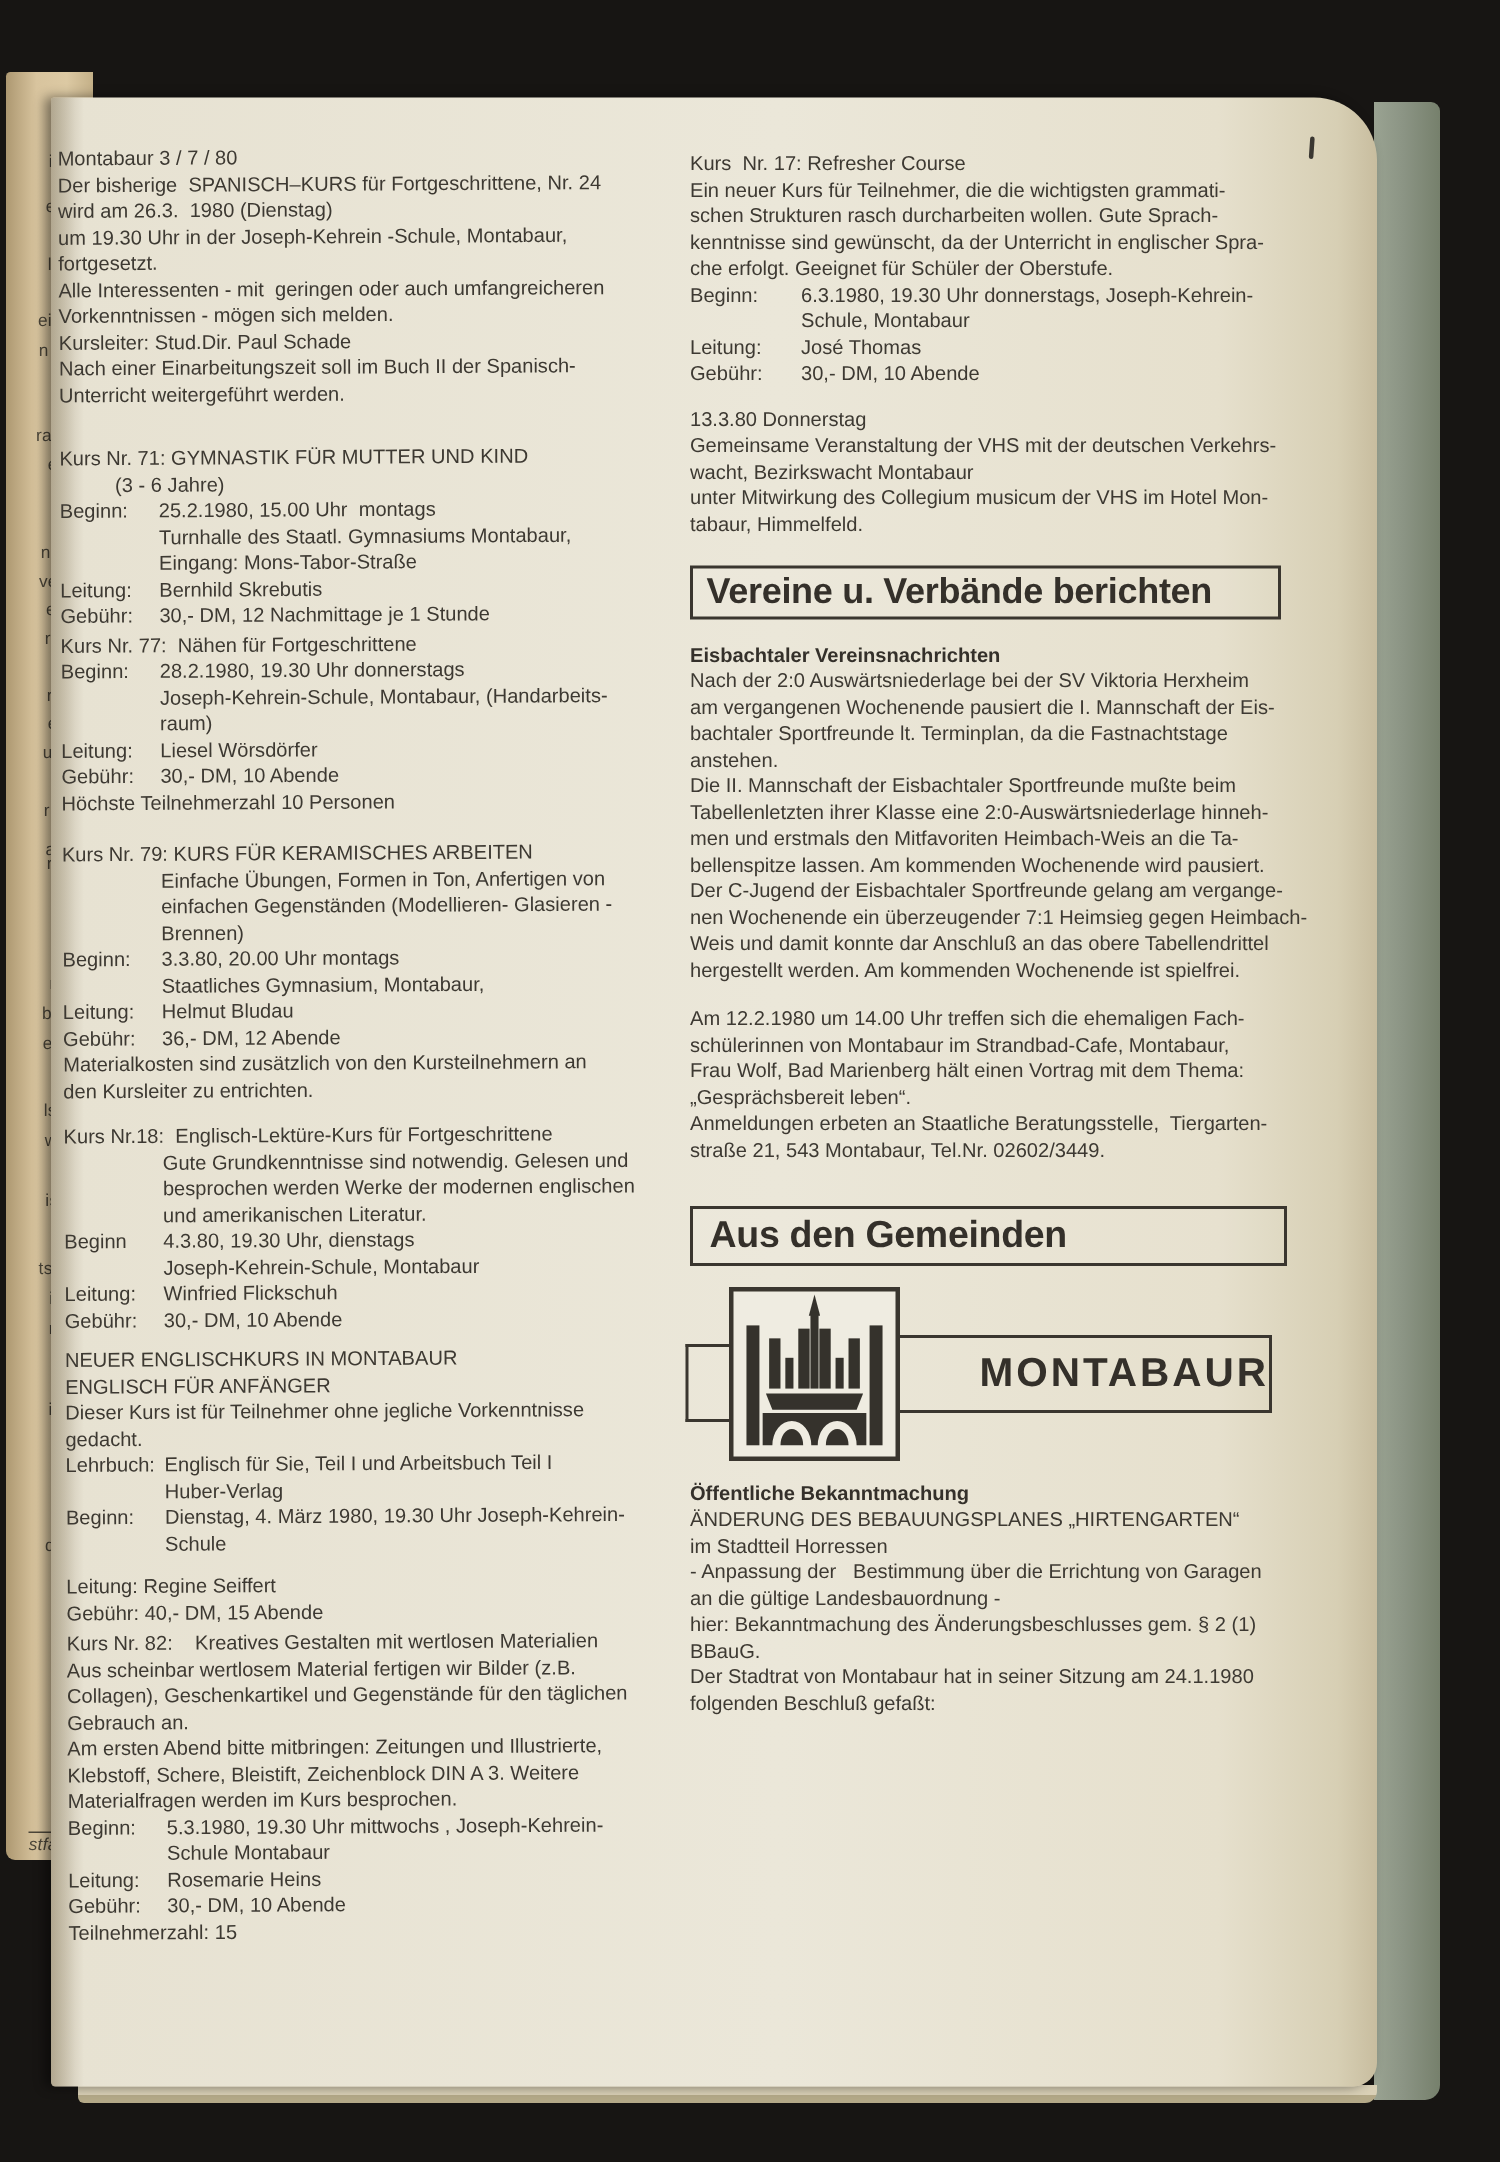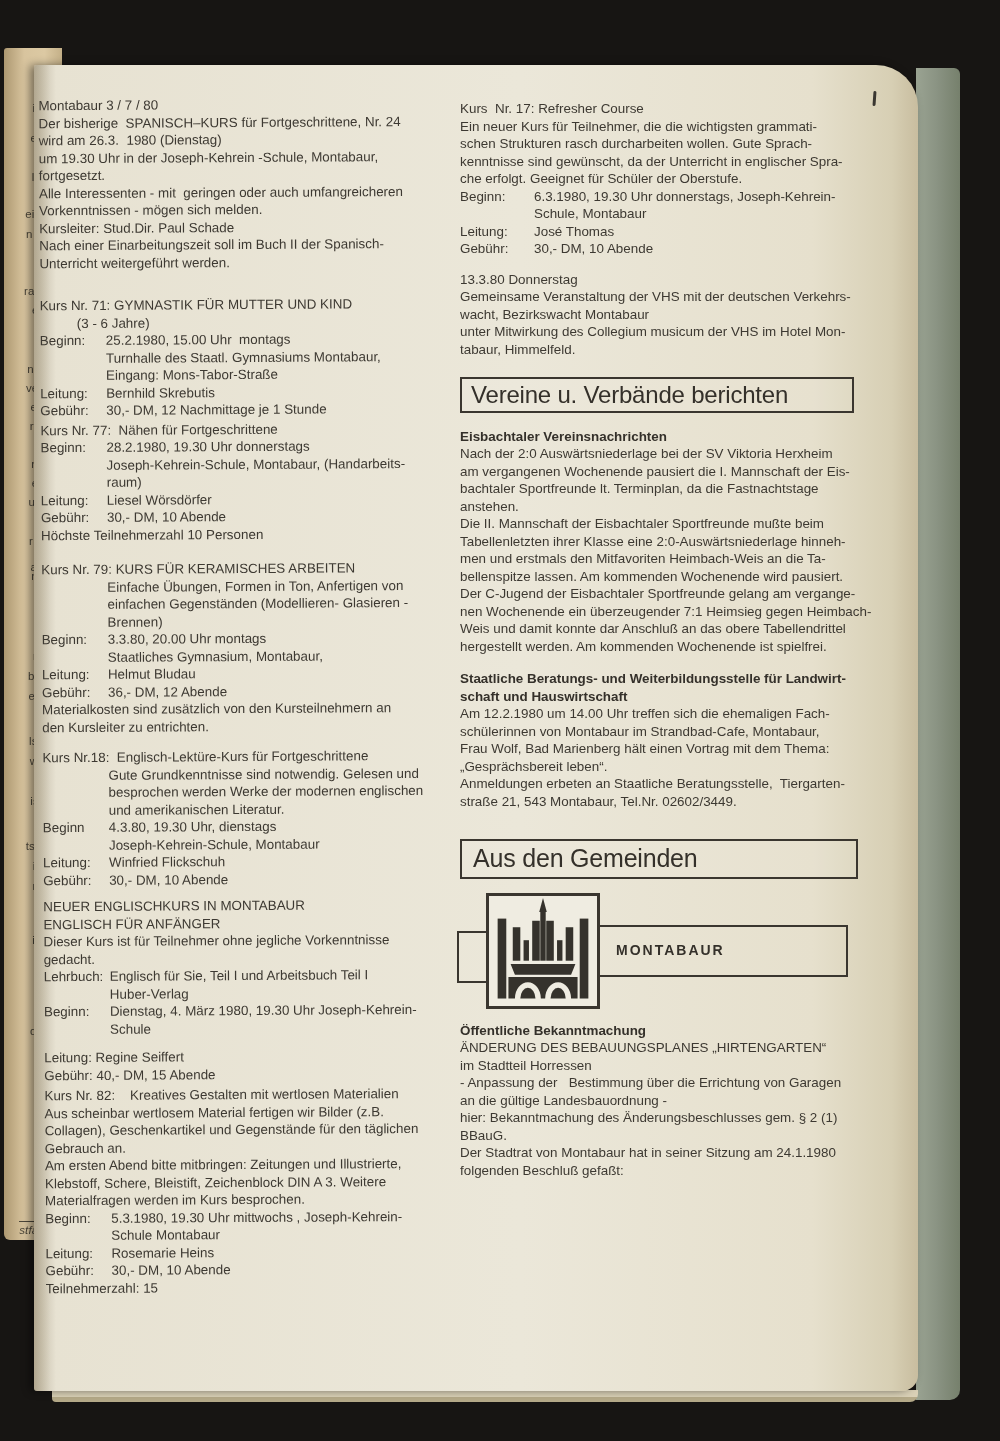--- a/index.html
+++ b/index.html
@@ -58,40 +58,40 @@
   .col-right{left:426px;top:35px;width:430px;}
   .para,.line,.val,.hline{white-space:pre-wrap;}
   .row{display:flex;}
   .col-left .lbl{flex:0 0 66px;}
   .col-right .lbl{flex:0 0 74px;}
   .indent37{padding-left:37px;}
   .indent66{padding-left:66px;}
   .bold{font-weight:bold;color:#34302a;}
   .banner{
     border:2.5px solid #3a362f;background:rgba(255,255,255,.06);
-    font-weight:normal;color:#34302a;letter-spacing:-0.2px;
+    font-weight:bold;color:#34302a;letter-spacing:-0.2px;
   }
   .banner-vereine{width:372px;padding:7px 9px;font-size:24px;}
   .banner-gemeinden{width:372px;padding:9px 11px;font-size:25px;}
   
   .logo-row{position:relative;height:116px;}
   .logo-tab{
     position:absolute;left:-3px;top:38px;width:28px;height:48px;
     border:2.5px solid #3a362f;border-right:none;
   }
   .logo-square{
     position:absolute;left:26px;top:0;width:108px;height:110px;
     border:3px solid #3a362f;background:#efece1;
   }
   .logo-square svg{display:block;width:100%;height:100%;}
   .logo-banner{
     position:absolute;left:138px;top:32px;width:250px;height:52px;
     border:2.5px solid #3a362f;
-    font-weight:bold;font-size:14px;letter-spacing:2px;color:#34302a;
-    display:flex;align-items:center;padding-left:16px;box-sizing:border-box;
+    font-weight:bold;font-size:27px;letter-spacing:2px;color:#34302a;
+    display:flex;align-items:center;padding-left:16px;box-sizing:border-box;justify-content:flex-end;
   }
   .mt2{margin-top:2px;}   .mt3{margin-top:3px;}   .mt9{margin-top:9px;}
   .mt11{margin-top:11px;} .mt13{margin-top:13px;} .mt14{margin-top:14px;}
   .mt15{margin-top:15px;} .mt17{margin-top:17px;} .mt19{margin-top:19px;}
   .mt25{margin-top:25px;} .mt29{margin-top:29px;}
 </style>
 </head>
 <body>
 
 <div class="stage">
@@ -326,22 +326,20 @@
 Tabellenletzten ihrer Klasse eine 2:0-Auswärtsniederlage hinneh-
 men und erstmals den Mitfavoriten Heimbach-Weis an die Ta-
 bellenspitze lassen. Am kommenden Wochenende wird pausiert.
 Der C-Jugend der Eisbachtaler Sportfreunde gelang am vergange-
 nen Wochenende ein überzeugender 7:1 Heimsieg gegen Heimbach-
 Weis und damit konnte dar Anschluß an das obere Tabellendrittel
 hergestellt werden. Am kommenden Wochenende ist spielfrei.</div>
       </section>
 
       <section class="mt15">
-        <div class="hline bold">Staatliche Beratungs- und Weiterbildungsstelle für Landwirt-
-schaft und Hauswirtschaft</div>
         <div class="para">Am 12.2.1980 um 14.00 Uhr treffen sich die ehemaligen Fach-
 schülerinnen von Montabaur im Strandbad-Cafe, Montabaur,
 Frau Wolf, Bad Marienberg hält einen Vortrag mit dem Thema:
 „Gesprächsbereit leben“.
 Anmeldungen erbeten an Staatliche Beratungsstelle,  Tiergarten-
 straße 21, 543 Montabaur, Tel.Nr. 02602/3449.</div>
       </section>
 
       <div class="banner banner-gemeinden mt29">
         <span>Aus den Gemeinden</span>

